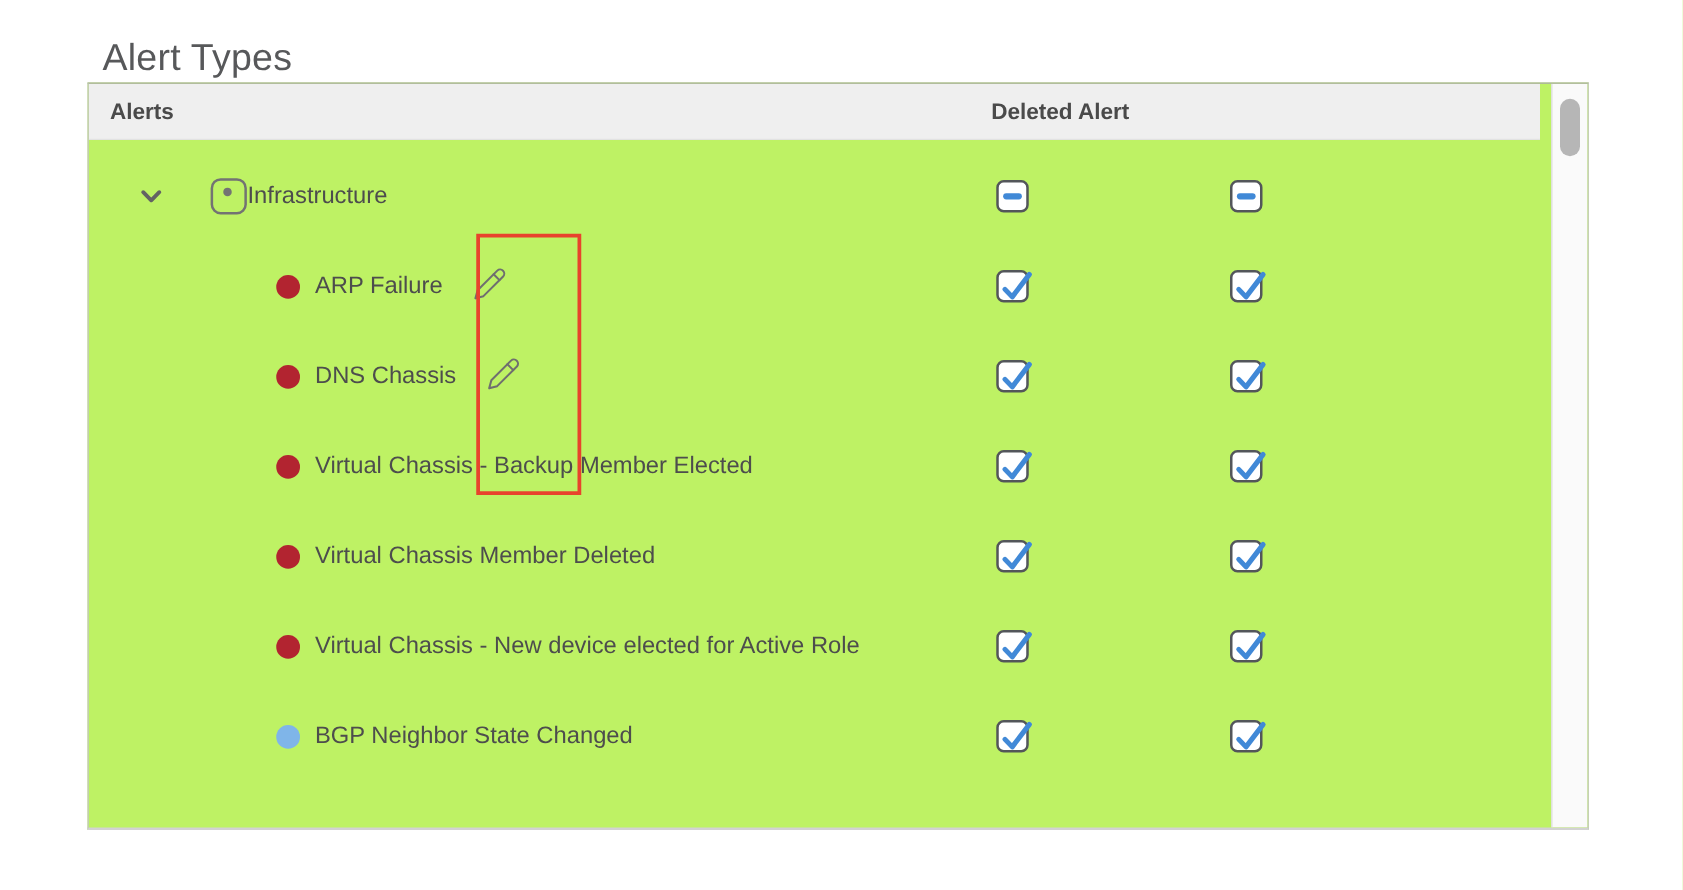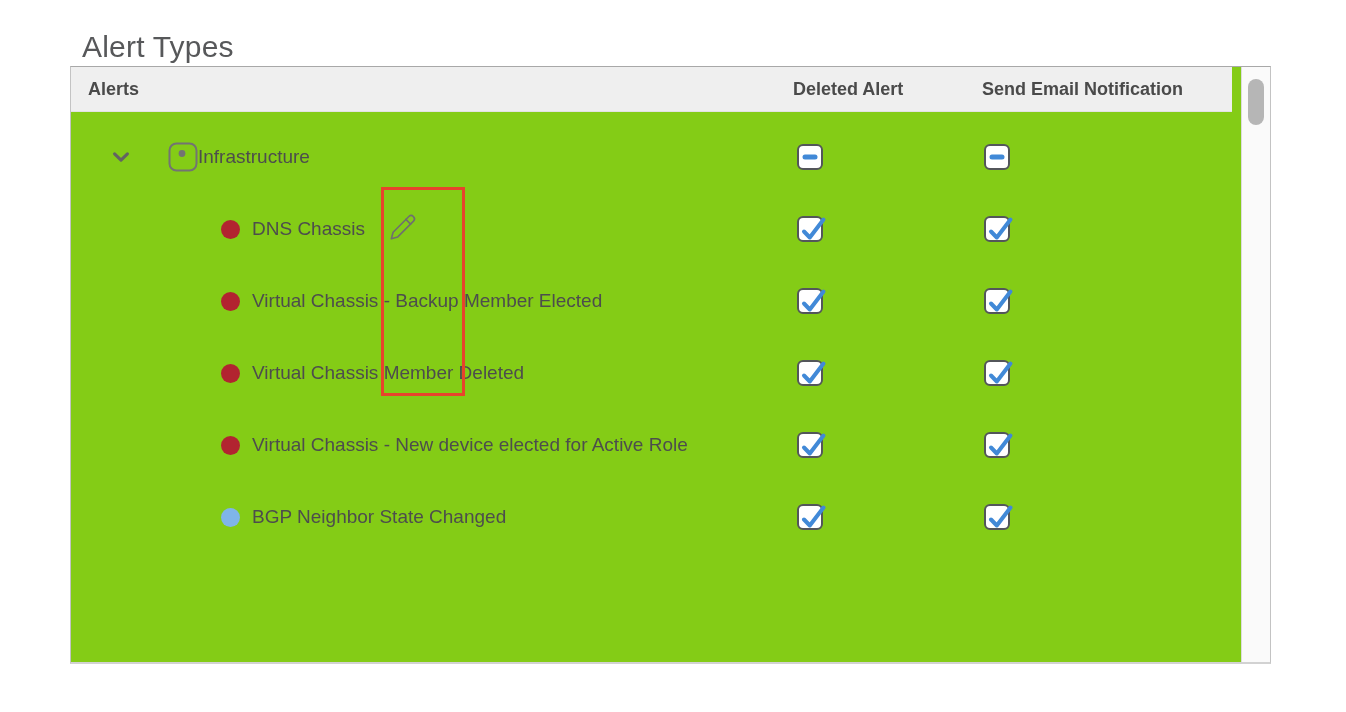--- a/index.html
+++ b/index.html
@@ -7,21 +7,21 @@
     width:1346px;height:712px;position:relative;overflow:hidden;
     font-family:"Liberation Sans","DejaVu Sans",sans-serif;
     -webkit-font-smoothing:antialiased;
   }
   .page-title{
     position:absolute;left:66px;top:14px;margin:16px;
     font-size:30px;font-weight:400;color:#57585a;letter-spacing:.2px;
   }
   .alert-table{
     position:absolute;left:70px;top:66px;width:1201px;height:598px;
-    box-sizing:border-box;background:#84cc16;
+    box-sizing:border-box;background:#bef264;
     border:1px solid #c3c3c3;border-top-color:#a8a8a8;border-bottom:2px solid #d2d2d2;
     overflow:hidden;
   }
   .thead{
     position:absolute;left:0;top:0;width:1161px;height:44px;
     background:#efefef;border-bottom:1px solid #e2e2e2;
   }
   .th{
     position:absolute;top:0;line-height:44px;
     font-size:18px;font-weight:700;color:#4a4a4a;white-space:nowrap;
@@ -74,21 +74,20 @@
 </style>
 </head>
 <body>
 
 <h1 class="page-title">Alert Types</h1>
 
 <div class="alert-table">
   <div class="thead">
     <span class="th th-alerts">Alerts</span>
     <span class="th th-enable">Deleted Alert</span>
-    <span class="th th-email">Send Email Notification</span>
   </div>
   <div class="rows">
       <div class="row">
         <button class="chevron">
           <svg width="22" height="22" viewBox="0 0 24 24">
             <path d="M5 8.5 L12 15.5 L19 8.5" fill="none" stroke="#636363" stroke-width="3.4" stroke-linecap="round" stroke-linejoin="round"></path>
           </svg>
         </button>
         <span class="group-icon">
           <svg width="30" height="30" viewBox="0 0 30 30">
@@ -99,20 +98,40 @@
         <span class="group-label">Infrastructure</span>
         <div class="checkbox col-enable">
           <span class="dash"></span>
         </div>
         <div class="checkbox col-email">
           <span class="dash"></span>
         </div>
       </div>
       <div class="row">
         <span class="dot" style="background: rgb(178, 36, 48);"></span>
+        <span class="alert-label">ARP Failure</span>
+        <button class="edit-btn">
+          <svg width="28" height="28" viewBox="0 0 24 24">
+            <path d="M17 3a2.83 2.83 0 0 1 4 4L7.5 20.5 2 22l1.5-5.5L17 3z" fill="none" stroke="#6f6f6f" stroke-width="1.4" stroke-linecap="round" stroke-linejoin="round"></path>
+            <path d="m14.5 5.5 4 4" fill="none" stroke="#6f6f6f" stroke-width="1.4" stroke-linecap="round"></path>
+          </svg>
+        </button>
+        <div class="checkbox col-enable">
+          <svg width="26" height="26" viewBox="0 0 26 26">
+            <path d="M5 13.5 L10.8 19.5 L24.5 1.5" fill="none" stroke="var(--accent)" stroke-width="4" stroke-linecap="round" stroke-linejoin="round"></path>
+          </svg>
+        </div>
+        <div class="checkbox col-email">
+          <svg width="26" height="26" viewBox="0 0 26 26">
+            <path d="M5 13.5 L10.8 19.5 L24.5 1.5" fill="none" stroke="var(--accent)" stroke-width="4" stroke-linecap="round" stroke-linejoin="round"></path>
+          </svg>
+        </div>
+      </div>
+      <div class="row">
+        <span class="dot" style="background: rgb(178, 36, 48);"></span>
         <span class="alert-label">DNS Chassis</span>
         <button class="edit-btn">
           <svg width="28" height="28" viewBox="0 0 24 24">
             <path d="M17 3a2.83 2.83 0 0 1 4 4L7.5 20.5 2 22l1.5-5.5L17 3z" fill="none" stroke="#6f6f6f" stroke-width="1.4" stroke-linecap="round" stroke-linejoin="round"></path>
             <path d="m14.5 5.5 4 4" fill="none" stroke="#6f6f6f" stroke-width="1.4" stroke-linecap="round"></path>
           </svg>
         </button>
         <div class="checkbox col-enable">
           <svg width="26" height="26" viewBox="0 0 26 26">
             <path d="M5 13.5 L10.8 19.5 L24.5 1.5" fill="none" stroke="var(--accent)" stroke-width="4" stroke-linecap="round" stroke-linejoin="round"></path>

